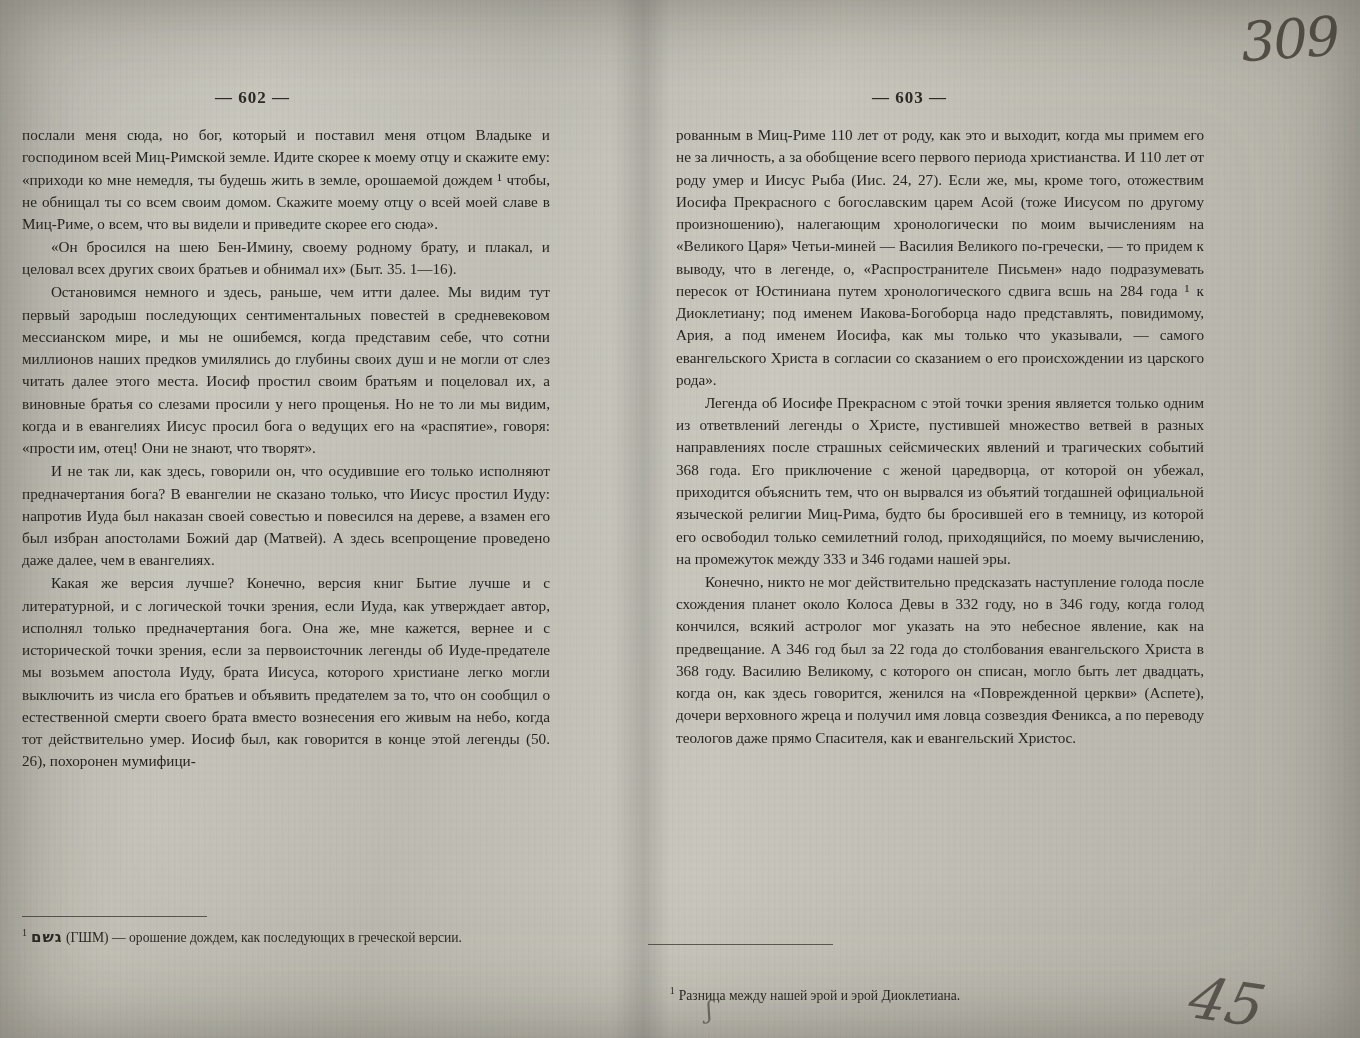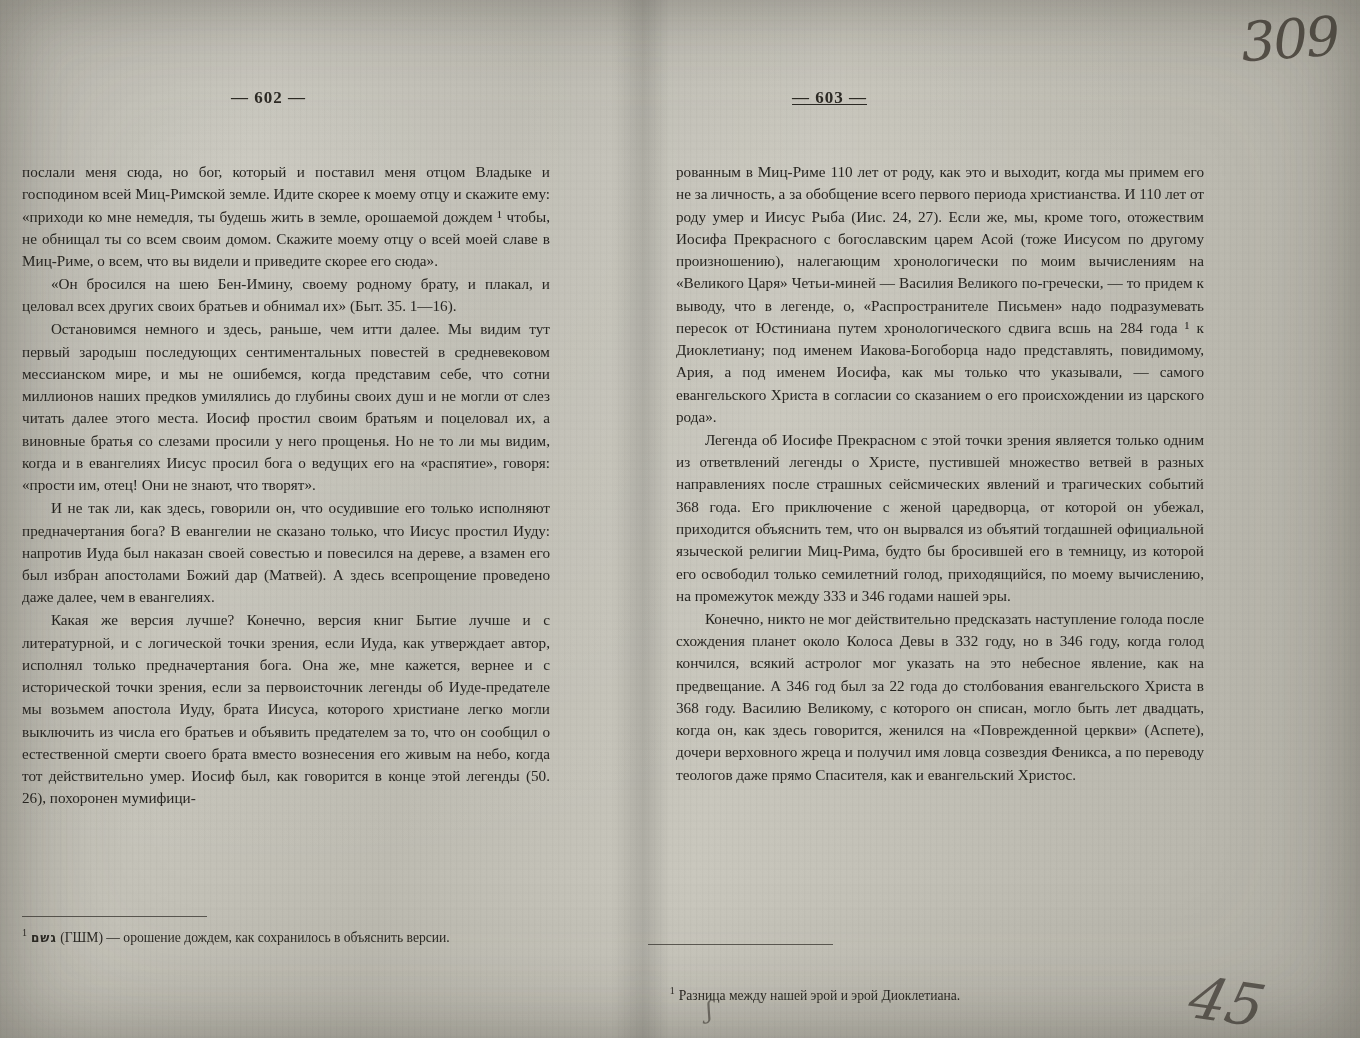--- a/index.html
+++ b/index.html
@@ -49,41 +49,41 @@
   }
 
   .folio {
     position: absolute;
     top: 88px;
     font-size: 17px;
     letter-spacing: 1px;
     font-weight: 700;
     color: #2c2a25;
   }
-  .folio.left  { left: 231px; text-align: right; }
-  .folio.right { left: 792px; text-decoration: underline; }
+  .folio.left  { left: 215px; text-align: right; }
+  .folio.right { left: 872px; }
 
   .col {
     position: absolute;
     top: 124px;
     width: 528px;
     font-size: 15.2px;
     line-height: 1.465;
     text-align: justify;
     text-justify: inter-word;
     color: #262420;
   }
   .col.left  { left: 22px; }
   .col.right { left: 676px; }
 
   .col p {
     margin: 0 0 0.05em 0;
     text-indent: 1.9em;
   }
-  .col p.noindent { text-indent: 0; margin-top: 37px; }
+  .col p.noindent { text-indent: 0; }
 
   .footnote-rule {
     position: absolute;
     height: 1px;
     background: #35332d;
     opacity: .75;
   }
   .fn-left  { left: 22px;  top: 916px; width: 185px; }
   .fn-right { left: 648px; top: 944px; width: 185px; }
 
@@ -98,21 +98,21 @@
   .footnote.left  { left: 22px;  top: 926px; }
   .footnote.right { left: 648px; top: 984px; text-indent: 1.6em; }
   .fn-mark {
     font-size: 10px;
     vertical-align: super;
     margin-right: 4px;
   }
   .hebrew {
     font-family: "DejaVu Sans", sans-serif;
     font-weight: 700;
-    font-size: 12px;
+    font-size: 15px;
     letter-spacing: 1px;
   }
 
   
   .handwriting {
     position: absolute;
     font-family: "DejaVu Serif", serif;
     color: #3a3630;
     opacity: .82;
     transform-origin: center;
@@ -156,21 +156,21 @@
   <div class="col left">
     <p class="noindent">послали меня сюда, но бог, который и поставил меня отцом Владыке и господином всей Миц-Римской земле. Идите скорее к моему отцу и скажите ему: «приходи ко мне немедля, ты будешь жить в земле, орошаемой дождем ¹ чтобы, не обнищал ты со всем своим домом. Скажите моему отцу о всей моей славе в Миц-Риме, о всем, что вы видели и приведите скорее его сюда».</p>
     <p>«Он бросился на шею Бен-Имину, своему родному брату, и плакал, и целовал всех других своих братьев и обнимал их» (Быт. 35. 1—16).</p>
     <p>Остановимся немного и здесь, раньше, чем итти далее. Мы видим тут первый зародыш последующих сентиментальных повестей в средневековом мессианском мире, и мы не ошибемся, когда представим себе, что сотни миллионов наших предков умилялись до глубины своих душ и не могли от слез читать далее этого места. Иосиф простил своим братьям и поцеловал их, а виновные братья со слезами просили у него прощенья. Но не то ли мы видим, когда и в евангелиях Иисус просил бога о ведущих его на «распятие», говоря: «прости им, отец! Они не знают, что творят».</p>
     <p>И не так ли, как здесь, говорили он, что осудившие его только исполняют предначертания бога? В евангелии не сказано только, что Иисус простил Иуду: напротив Иуда был наказан своей совестью и повесился на дереве, а взамен его был избран апостолами Божий дар (Матвей). А здесь всепрощение проведено даже далее, чем в евангелиях.</p>
     <p>Какая же версия лучше? Конечно, версия книг Бытие лучше и с литературной, и с логической точки зрения, если Иуда, как утверждает автор, исполнял только предначертания бога. Она же, мне кажется, вернее и с исторической точки зрения, если за первоисточник легенды об Иуде-предателе мы возьмем апостола Иуду, брата Иисуса, которого христиане легко могли выключить из числа его братьев и объявить предателем за то, что он сообщил о естественной смерти своего брата вместо вознесения его живым на небо, когда тот действительно умер. Иосиф был, как говорится в конце этой легенды (50. 26), похоронен мумифици-</p>
   </div>
 
   <div class="footnote-rule fn-left"></div>
   <div class="footnote left">
-    <span class="fn-mark">1</span><span class="hebrew">גשם</span> <span>(ГШМ) — орошение дождем, как сохранилось в объяснить версии.</span>
+    <span class="fn-mark">1</span><span class="hebrew">גשם</span> <span>(ГШМ) — орошение дождем, как последующих в греческой версии.</span>
   </div>
 
   <div class="folio right">— 603 —</div>
 
   <div class="col right">
     <p class="noindent">рованным в Миц-Риме 110 лет от роду, как это и выходит, когда мы примем его не за личность, а за обобщение всего первого периода христианства. И 110 лет от роду умер и Иисус Рыба (Иис. 24, 27). Если же, мы, кроме того, отожествим Иосифа Прекрасного с богославским царем Асой (тоже Иисусом по другому произношению), налегающим хронологически по моим вычислениям на «Великого Царя» Четьи-миней — Василия Великого по-гречески, — то придем к выводу, что в легенде, о, «Распространителе Письмен» надо подразумевать пересок от Юстиниана путем хронологического сдвига всшь на 284 года ¹ к Диоклетиану; под именем Иакова-Богоборца надо представлять, повидимому, Ария, а под именем Иосифа, как мы только что указывали, — самого евангельского Христа в согласии со сказанием о его происхождении из царского рода».</p>
     <p>Легенда об Иосифе Прекрасном с этой точки зрения является только одним из ответвлений легенды о Христе, пустившей множество ветвей в разных направлениях после страшных сейсмических явлений и трагических событий 368 года. Его приключение с женой царедворца, от которой он убежал, приходится объяснить тем, что он вырвался из объятий тогдашней официальной языческой религии Миц-Рима, будто бы бросившей его в темницу, из которой его освободил только семилетний голод, приходящийся, по моему вычислению, на промежуток между 333 и 346 годами нашей эры.</p>
     <p>Конечно, никто не мог действительно предсказать наступление голода после схождения планет около Колоса Девы в 332 году, но в 346 году, когда голод кончился, всякий астролог мог указать на это небесное явление, как на предвещание. А 346 год был за 22 года до столбования евангельского Христа в 368 году. Василию Великому, с которого он списан, могло быть лет двадцать, когда он, как здесь говорится, женился на «Поврежденной церкви» (Аспете), дочери верховного жреца и получил имя ловца созвездия Феникса, а по переводу теологов даже прямо Спасителя, как и евангельский Христос.</p>
   </div>
 

